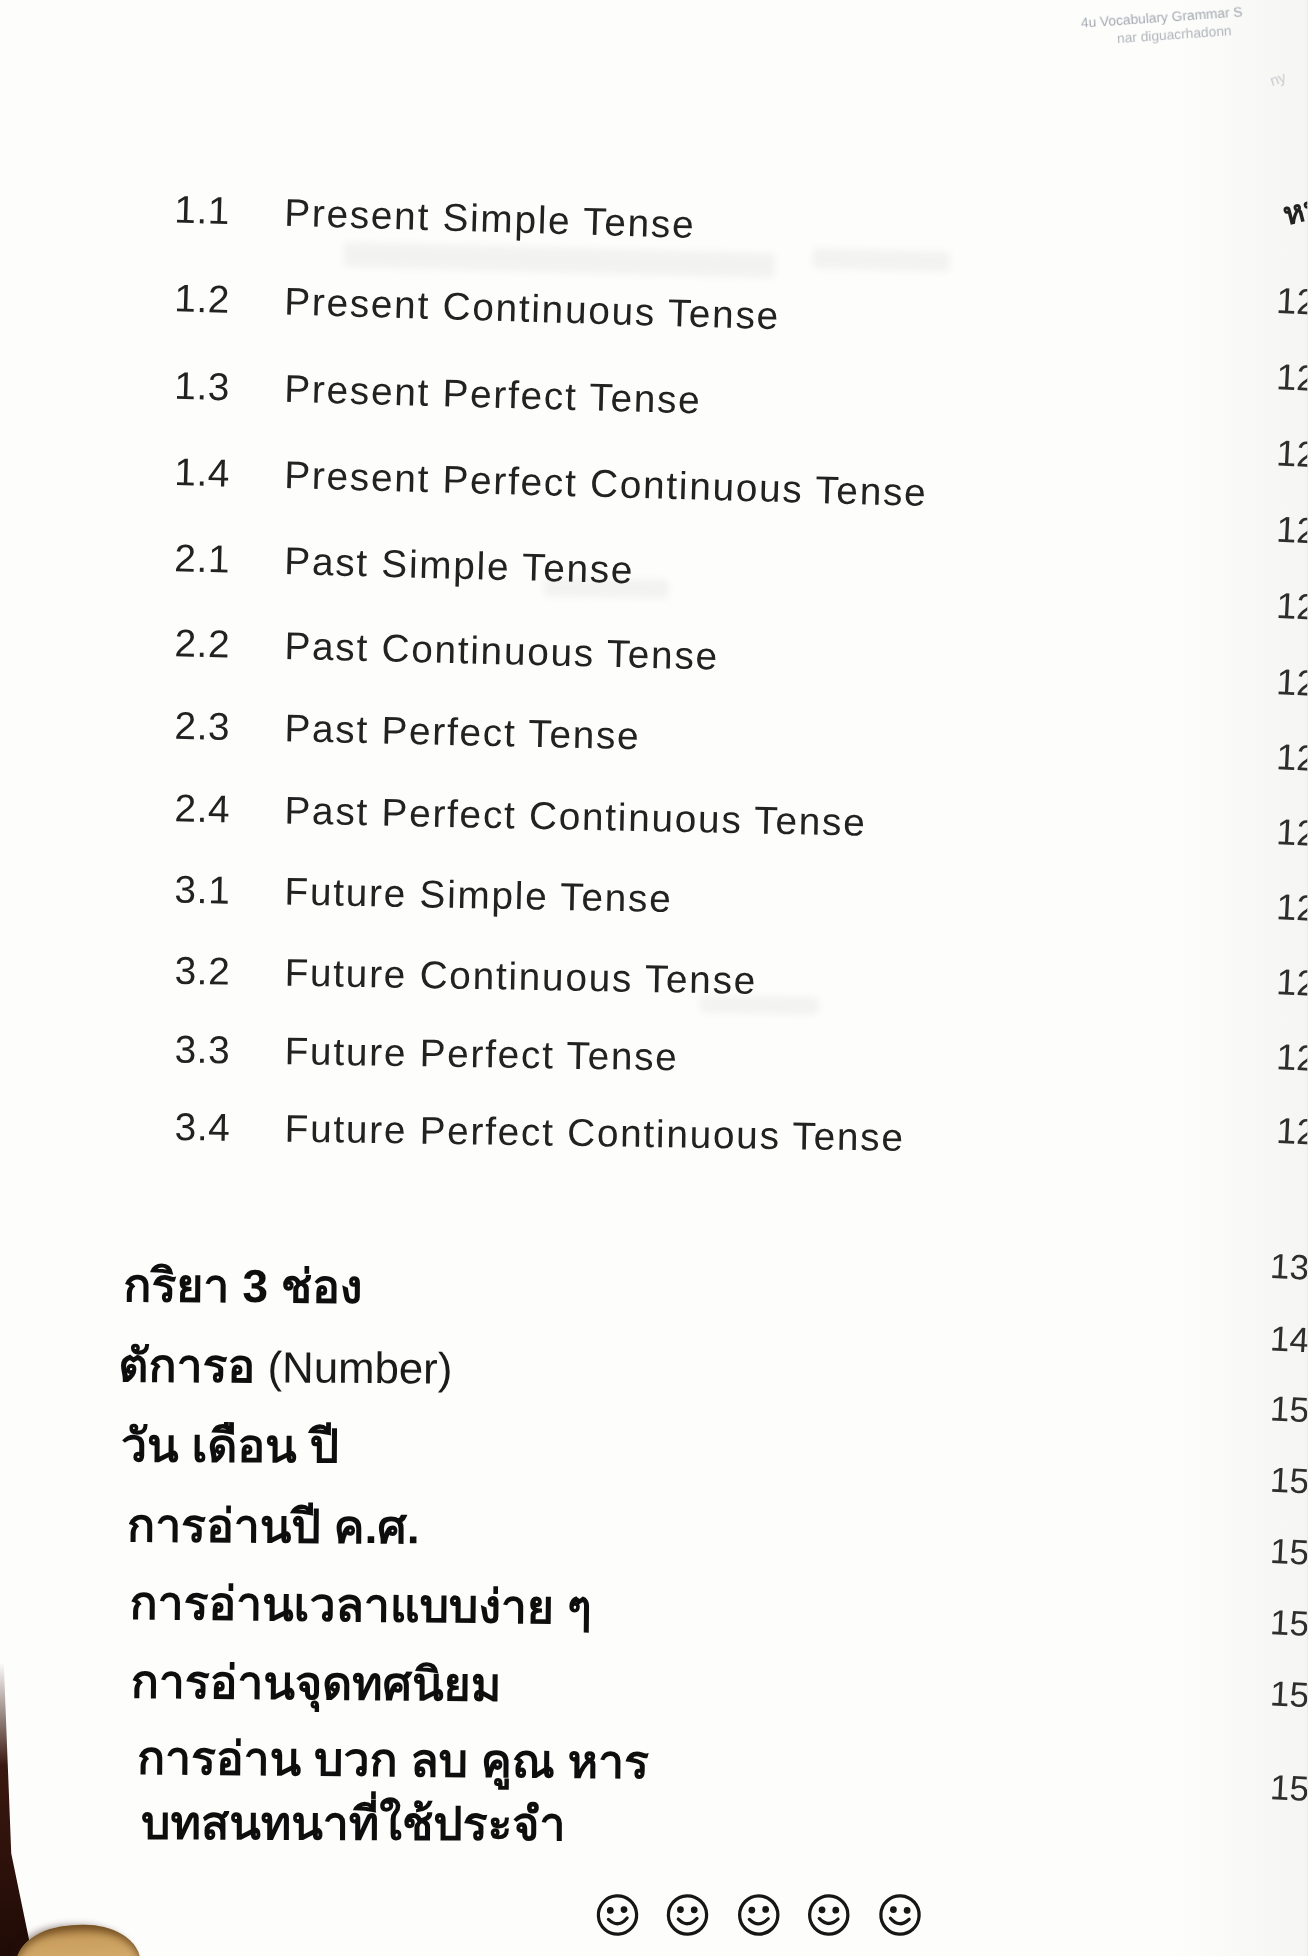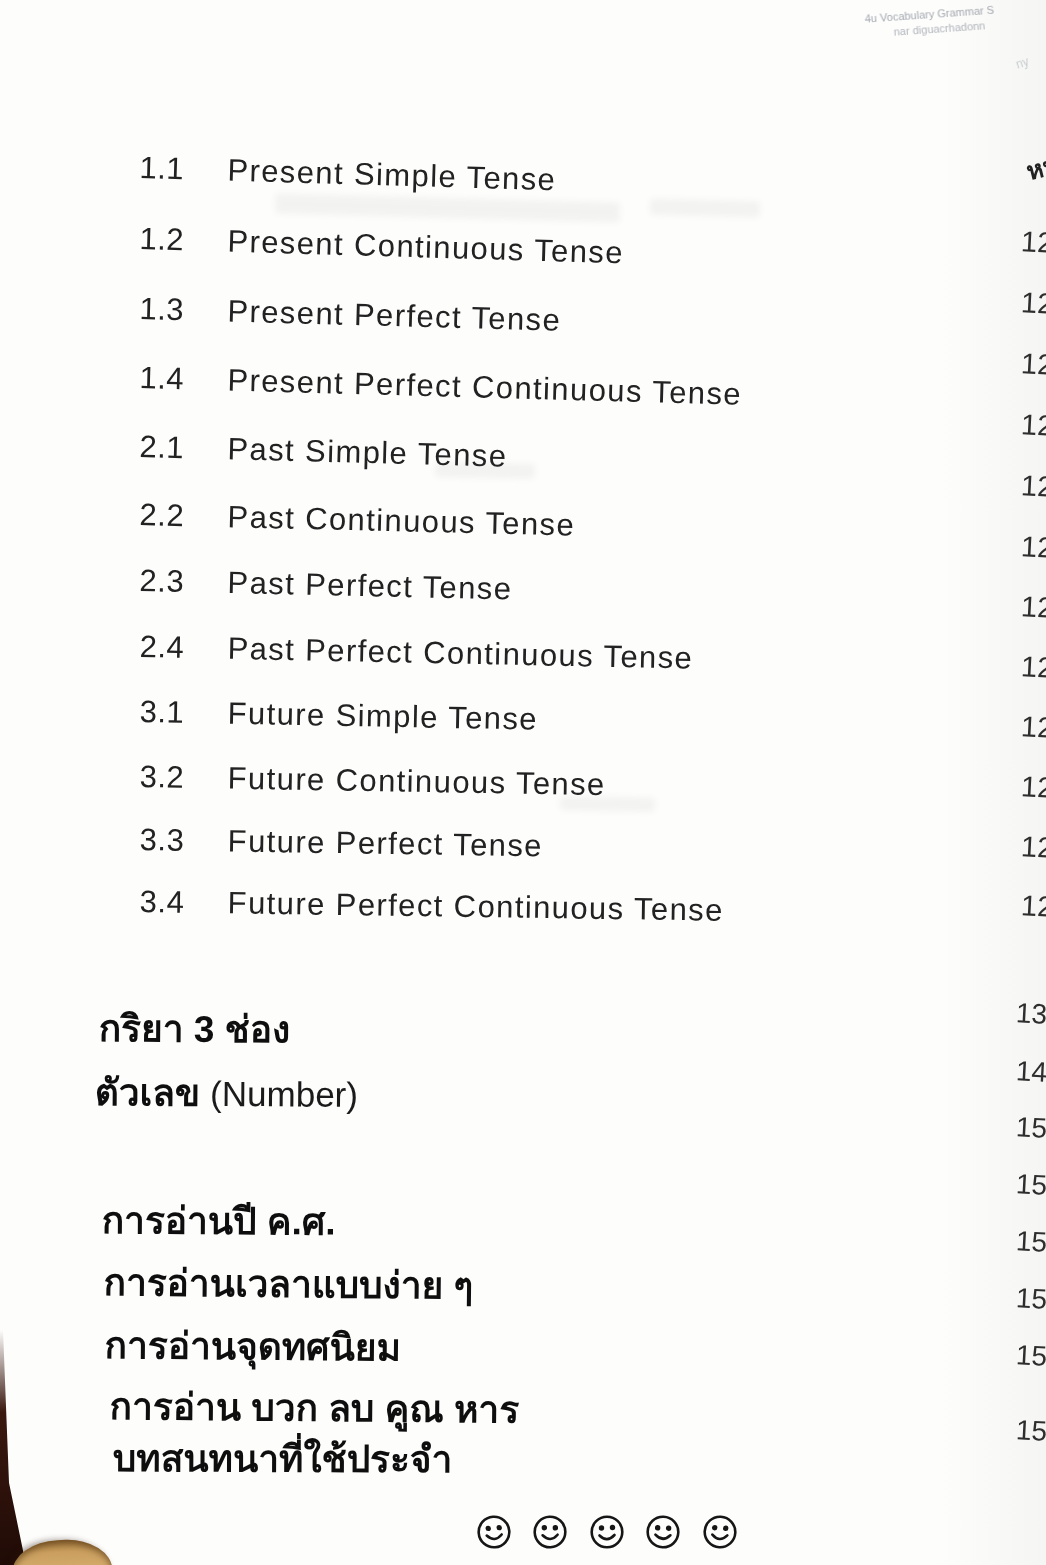--- a/index.html
+++ b/index.html
@@ -146,21 +146,24 @@
   <span class="pg" style="top:651px">12</span>
   <span class="pg" style="top:711px">12</span>
   <span class="pg" style="top:771px">12</span>
   <span class="pg" style="top:831px">12</span>
   <span class="pg" style="top:890px">12</span>
 
   <div class="row-th" style="top:998px;left:99px;transform:rotate(0.4deg)">
     <span>กริยา 3 ช่อง</span><span class="suffix"></span>
   </div>
   <div class="row-th" style="top:1062px;left:95px;transform:rotate(0.4deg)">
-    <span>ตัวเลข</span><span class="suffix">(Number)</span>
+    <span>ตัการอ</span><span class="suffix">(Number)</span>
+  </div>
+  <div class="row-th" style="top:1126px;left:97px;transform:rotate(0.3deg)">
+    <span>วัน เดือน ปี</span><span class="suffix"></span>
   </div>
   <div class="row-th" style="top:1190px;left:102px;transform:rotate(0.4deg)">
     <span>การอ่านปี ค.ศ.</span><span class="suffix"></span>
   </div>
   <div class="row-th" style="top:1252px;left:104px;transform:rotate(0.6deg)">
     <span>การอ่านเวลาแบบง่าย ๆ</span><span class="suffix"></span>
   </div>
   <div class="row-th" style="top:1315px;left:105px;transform:rotate(0.5deg)">
     <span>การอ่านจุดทศนิยม</span><span class="suffix"></span>
   </div>

